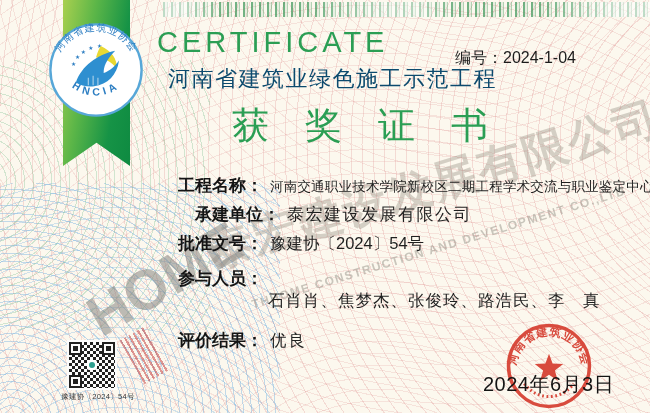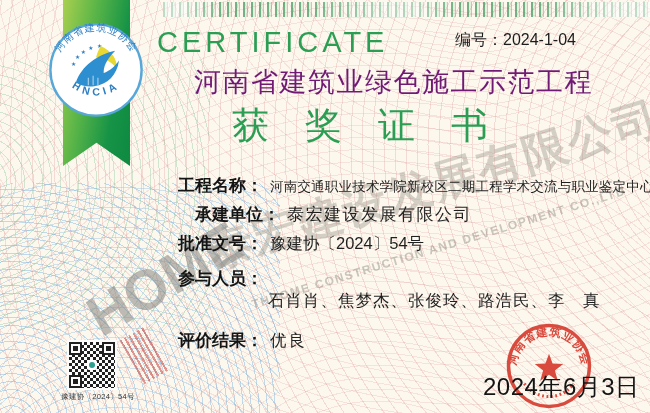--- a/index.html
+++ b/index.html
@@ -42,37 +42,37 @@
     transform:rotate(-30deg);
     background:repeating-linear-gradient(90deg, rgba(198,70,70,.55) 0 2px, transparent 2px 5px);}
   
   .ribbon{position:absolute;left:63px;top:0;width:67px;height:166px;z-index:5;
     background:linear-gradient(100deg,#a9d04f 0%,#5cb648 35%,#169346 72%,#0e8a41 100%);
     clip-path:polygon(0 0,100% 0,100% 100%,50% 86%,0 100%);}
   .emblem{position:absolute;left:48px;top:22px;width:96px;height:96px;z-index:6;}
   
   .title-en{position:absolute;left:157px;top:26px;z-index:4;
     font-size:29px;letter-spacing:4px;color:#2b9e54;text-align:right;}
-  .serial{position:absolute;left:455px;top:30px;z-index:4;font-size:16px;color:#1c1c1c;}
-  .title-cn{position:absolute;left:194px;top:64px;z-index:4;
-    font-size:27px;letter-spacing:1.5px;color:#701a75;font-weight:500;white-space:nowrap;}
+  .serial{position:absolute;left:455px;top:48px;z-index:4;font-size:16px;color:#1c1c1c;}
+  .title-cn{position:absolute;left:168px;top:64px;z-index:4;
+    font-size:22px;letter-spacing:1.5px;color:#0c4a6e;font-weight:500;white-space:nowrap;}
   .award-title{position:absolute;left:232px;top:101px;z-index:4;
     font-size:37px;letter-spacing:36px;color:#2b9e54;font-weight:500;white-space:nowrap;}
   
   .field-row{position:absolute;left:178px;z-index:4;display:flex;white-space:nowrap;align-items:baseline;}
   .field-label{font-weight:bold;font-size:17px;color:#141414;}
   .field-value{font-size:16.5px;color:#1f1f1f;margin-left:7px;}
   .r1{top:174px;} .r1 .field-value{font-size:13.5px;letter-spacing:.2px;}
   .r2{top:203px;margin-left:17px;} .r2 .field-value{font-size:17px;letter-spacing:1.5px;}
   .r3{top:232px;align-items:center;}
   .r4{top:267px;align-items:flex-end;} .r4 .field-value{letter-spacing:1px;}
   .r5{top:290px;left:268px;} .r5 .field-value{margin-left:0;letter-spacing:1px;}
   .r6{top:318px;} .r6 .field-value{letter-spacing:2px;margin-top:12px;}
   
-  .issue-date{position:absolute;left:483px;top:371px;z-index:7;font-size:24px;color:#141414;letter-spacing:.5px;}
+  .issue-date{position:absolute;left:483px;top:371px;z-index:7;font-size:20px;color:#141414;letter-spacing:.5px;}
   .seal{position:absolute;left:505px;top:322px;width:88px;height:88px;z-index:6;opacity:.9;}
   
   .qr{position:absolute;left:67px;top:340px;width:50px;height:50px;z-index:5;background:#fbfbfb;padding:2px;box-sizing:border-box;}
   .qr-pattern{width:100%;height:100%;
     background:repeating-conic-gradient(#202020 0% 25%, #fbfbfb 0% 50%) 0 0 / 6px 6px;}
   .finder{position:absolute;width:13px;height:13px;border:2px solid #202020;background:#fbfbfb;box-sizing:border-box;}
   .finder i{position:absolute;left:2px;top:2px;width:5px;height:5px;background:#202020;display:block;}
   .f-tl{left:2px;top:2px;} .f-tr{right:2px;top:2px;} .f-bl{left:2px;bottom:2px;}
   .qr-logo{position:absolute;left:20px;top:20px;width:10px;height:10px;background:#fff;border-radius:2px;}
   .qr-logo i{position:absolute;left:2px;top:2px;width:6px;height:6px;border-radius:50%;background:#2e9e8f;display:block;}

